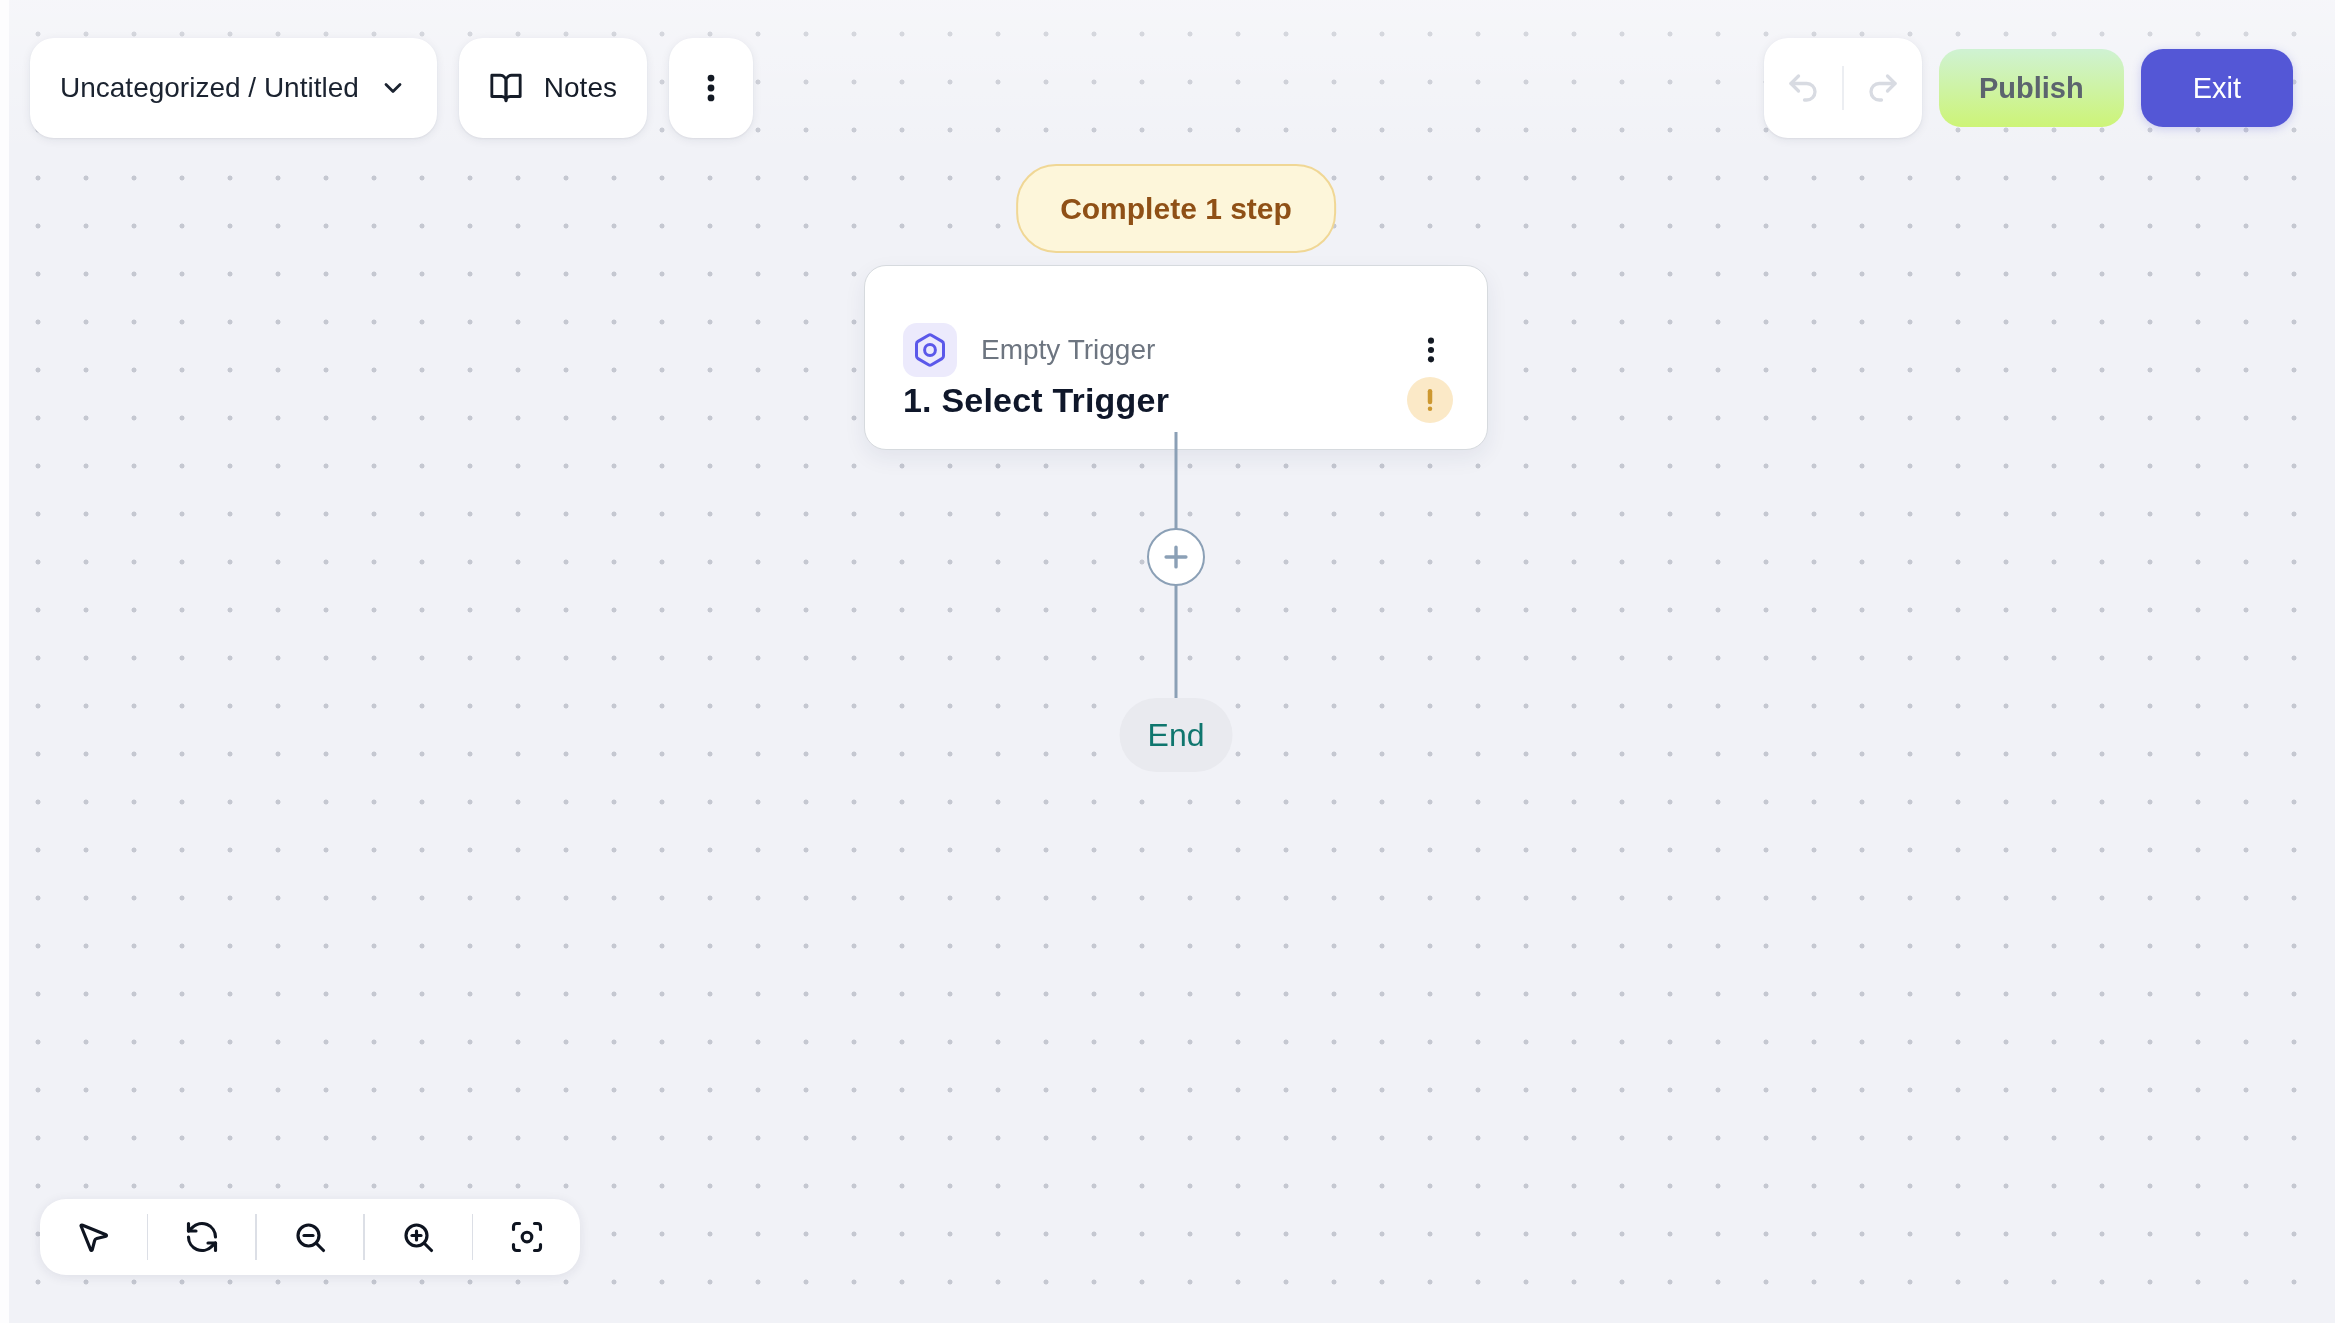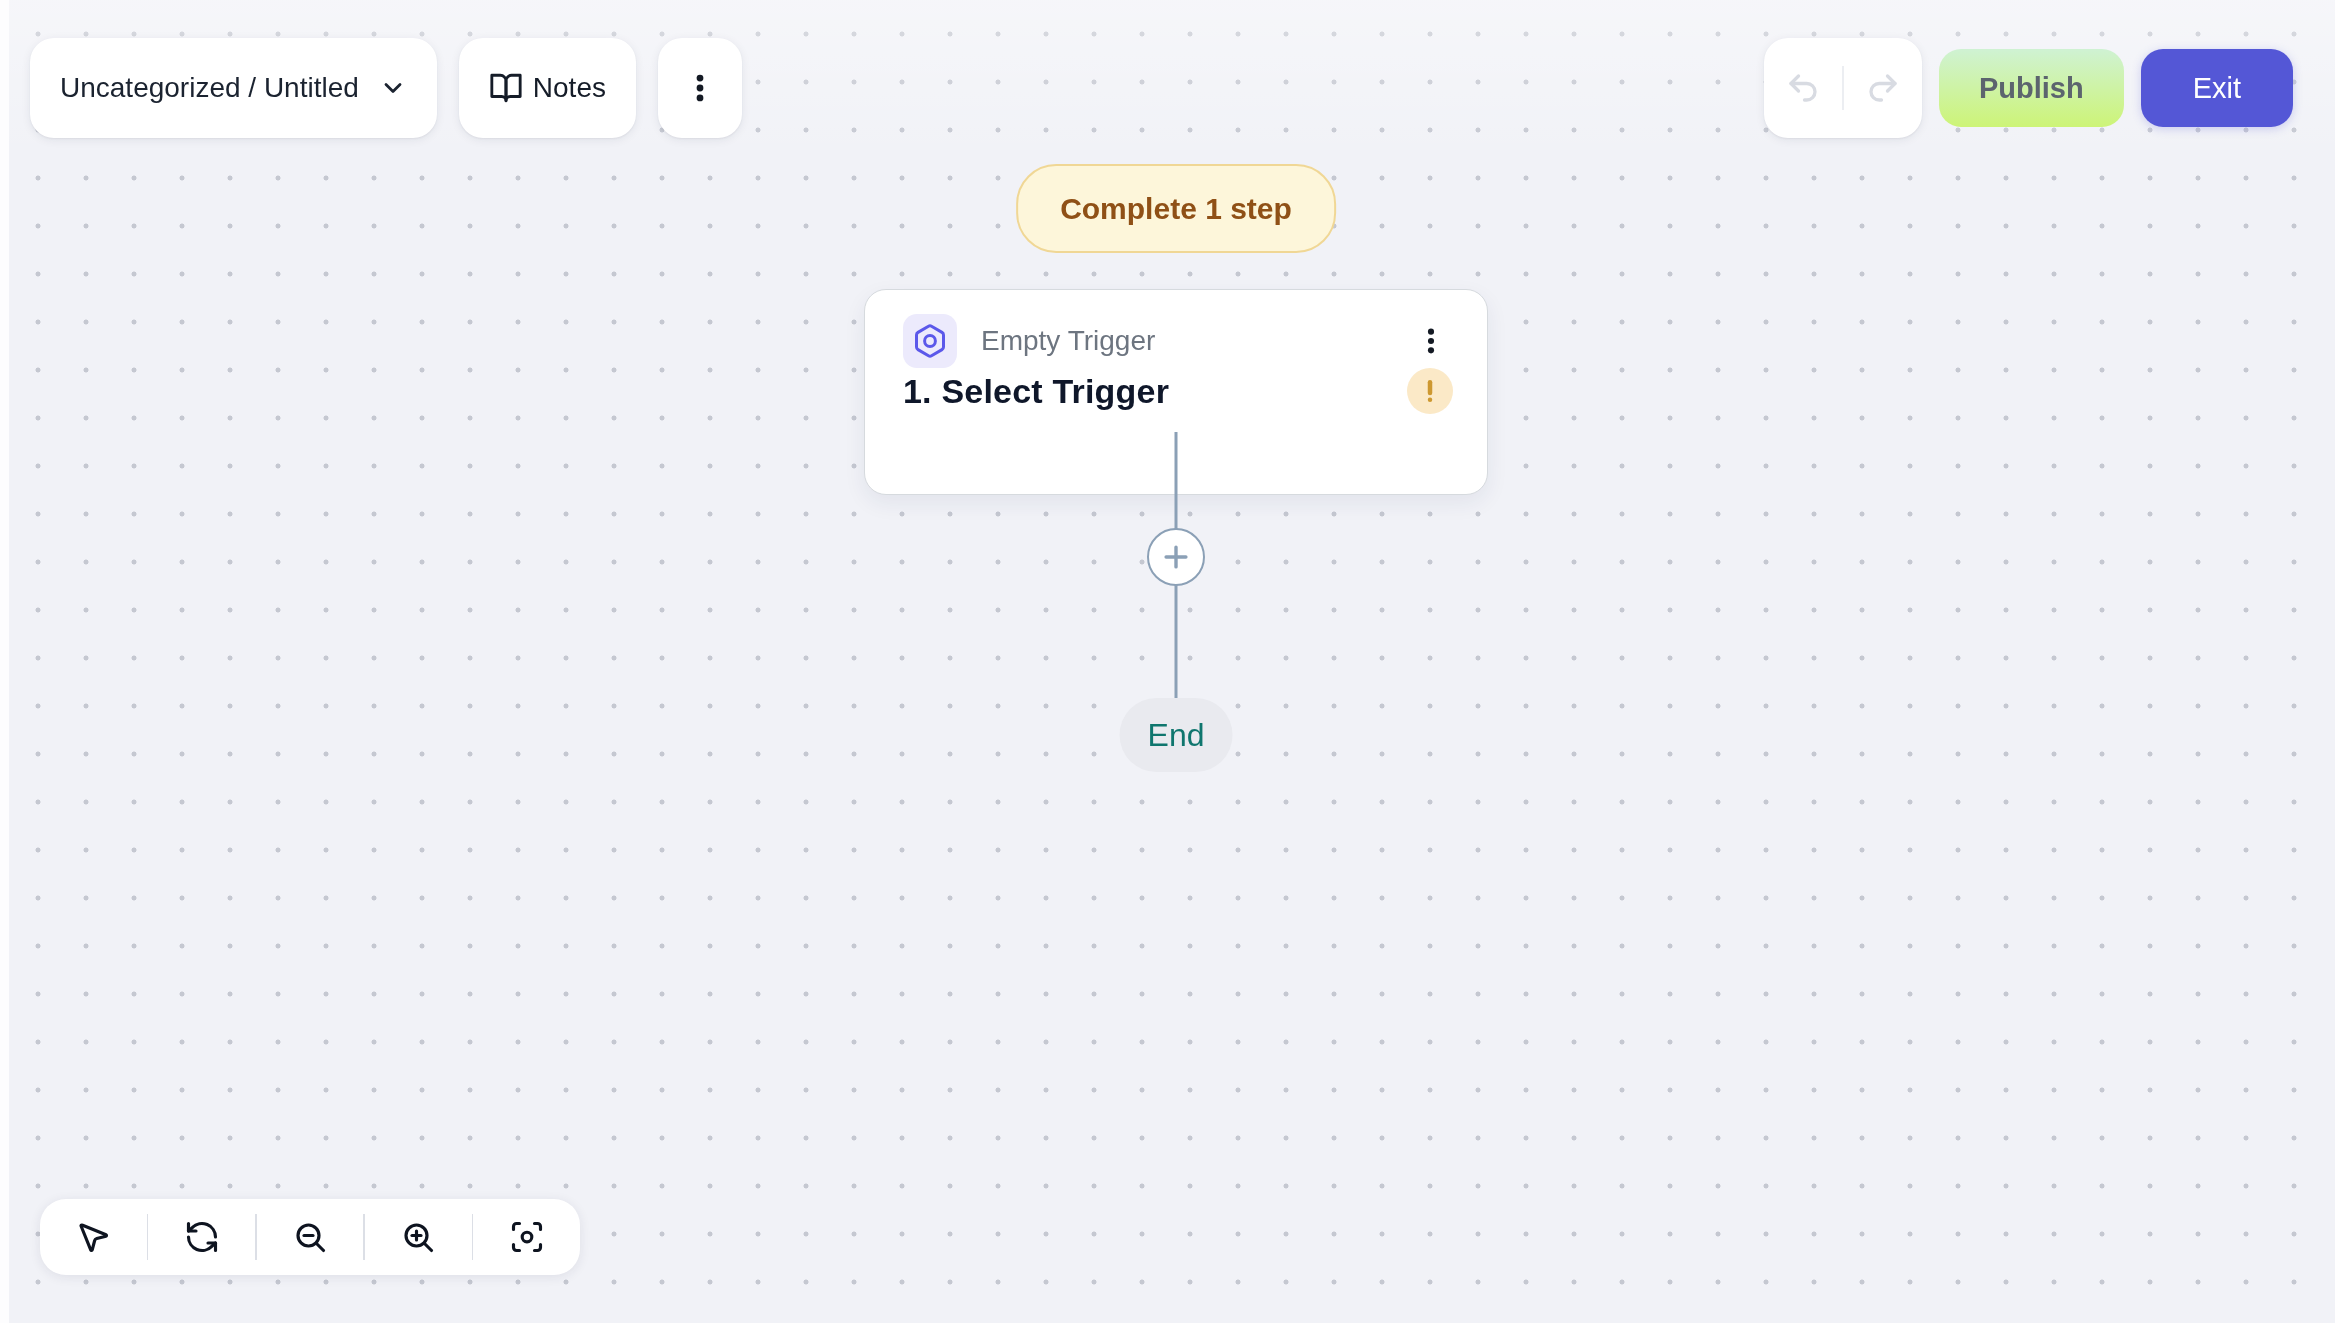--- a/index.html
+++ b/index.html
@@ -36,21 +36,21 @@
     cursor: pointer;
     border: none;
   }
 
   
   .header-left {
     position: absolute; left: 30px; top: 38px;
     display: flex; align-items: center; gap: 22px;
   }
   .flow-name-btn { padding: 0 30px; gap: 20px; font-size: 28px; color: #1b2330; font-weight: 500; }
-  .notes-btn { padding: 0 30px; gap: 10px; font-size: 28px; color: #151c28; font-weight: 500; }
+  .notes-btn { padding: 0 30px; gap: 21px; font-size: 28px; color: #151c28; font-weight: 500; }
   .kebab-btn { width: 84px; justify-content: center; }
 
   .header-right {
     position: absolute; right: 42px; top: 38px;
     display: flex; align-items: center; gap: 17px;
   }
   .history-group { width: 158px; padding: 0; }
   .history-half {
     flex: 1; height: 100%; display: flex; align-items: center; justify-content: center;
     background: none; border: none; cursor: default;
@@ -82,29 +82,28 @@
     background: var(--badge-bg, #fdf6da);
     border: 2.5px solid var(--badge-border, #f0d795);
     color: var(--badge-text, #8f5016);
     font-size: 30px; font-weight: 700;
     display: flex; align-items: center; white-space: nowrap;
     cursor: pointer;
   }
 
   .trigger-card {
     position: absolute; top: 265px; left: 0; transform: translateX(-50%);
-    width: 624px; height: 206px;
+    width: 624px; height: 185px;
     background: #ffffff;
     border: 1.5px solid #d6dade;
     border-radius: 22px;
     box-shadow: 0 8px 22px rgba(35, 45, 80, 0.07);
     padding: 24px 34px 26px 38px;
-    display: flex; flex-direction: column; justify-content: flex-start;
-    cursor: pointer;
-    margin-top: 24px;
+    display: flex; flex-direction: column; justify-content: flex-end;
+    cursor: pointer;
   }
   .card-row { display: flex; align-items: center; }
   .trigger-icon-box {
     width: 54px; height: 54px; border-radius: 14px;
     background: var(--trigger-icon-bg, #eceafc);
     display: flex; align-items: center; justify-content: center;
     flex: 0 0 auto;
   }
   .trigger-type-label { margin-left: 24px; font-size: 28px; color: #6d7580; flex: 1 1 auto; }
   .card-kebab {

